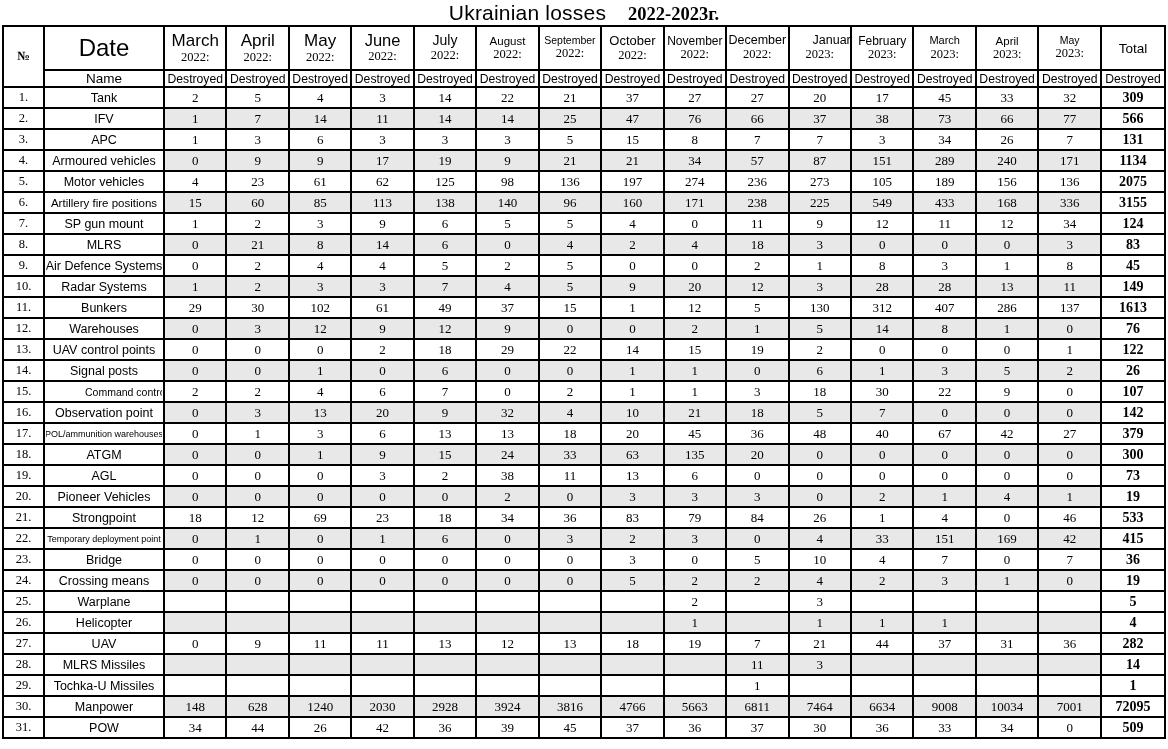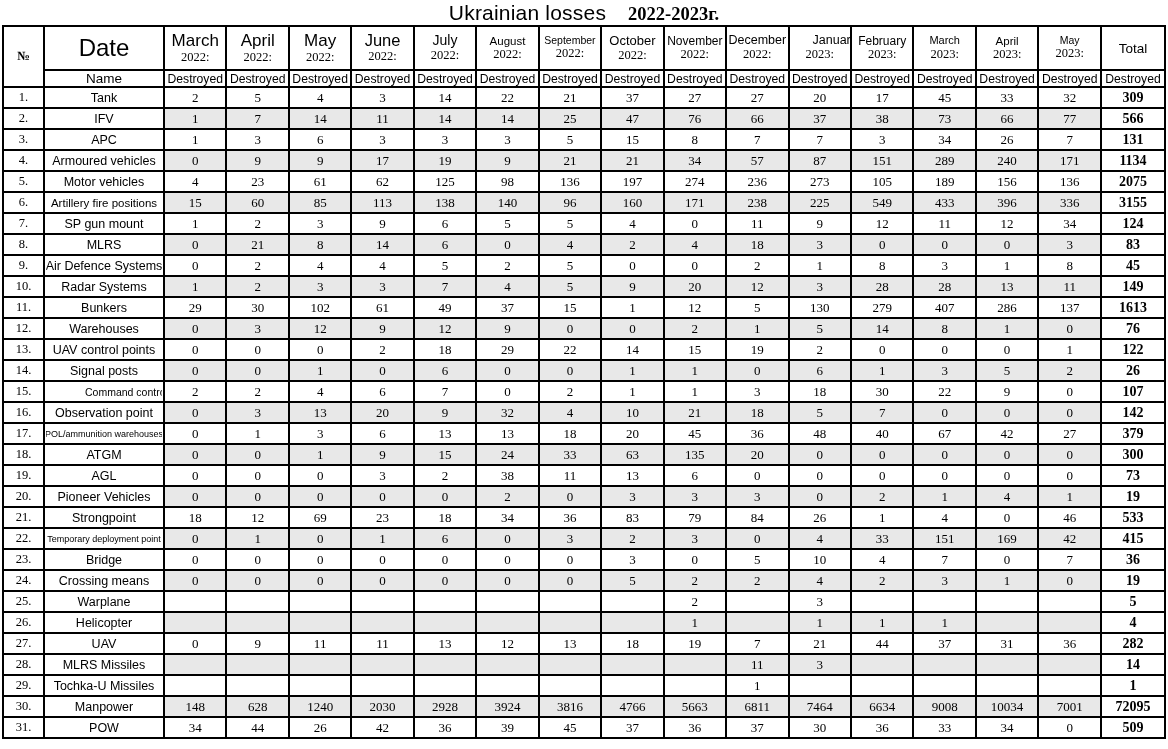--- a/index.html
+++ b/index.html
@@ -260,21 +260,21 @@
         <td class="val">113</td>
         <td class="val">138</td>
         <td class="val">140</td>
         <td class="val">96</td>
         <td class="val">160</td>
         <td class="val">171</td>
         <td class="val">238</td>
         <td class="val">225</td>
         <td class="val">549</td>
         <td class="val">433</td>
-        <td class="val">396</td>
+        <td class="val">168</td>
         <td class="val">336</td>
         <td class="total">3155</td>
       </tr>
       <tr>
         <td class="no">7.</td>
         <td class="name">SP gun mount</td>
         <td class="val">1</td>
         <td class="val">2</td>
         <td class="val">3</td>
         <td class="val">9</td>
@@ -358,21 +358,21 @@
         <td class="val">30</td>
         <td class="val">102</td>
         <td class="val">61</td>
         <td class="val">49</td>
         <td class="val">37</td>
         <td class="val">15</td>
         <td class="val">1</td>
         <td class="val">12</td>
         <td class="val">5</td>
         <td class="val">130</td>
-        <td class="val">279</td>
+        <td class="val">312</td>
         <td class="val">407</td>
         <td class="val">286</td>
         <td class="val">137</td>
         <td class="total">1613</td>
       </tr>
       <tr class="shaded">
         <td class="no">12.</td>
         <td class="name">Warehouses</td>
         <td class="val">0</td>
         <td class="val">3</td>

